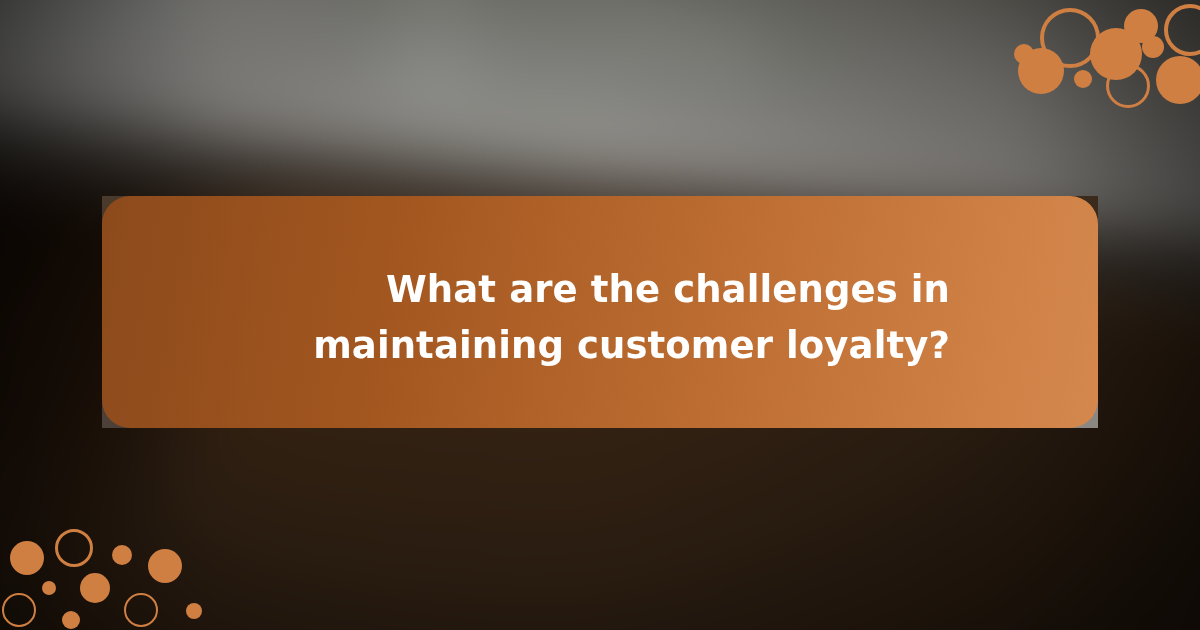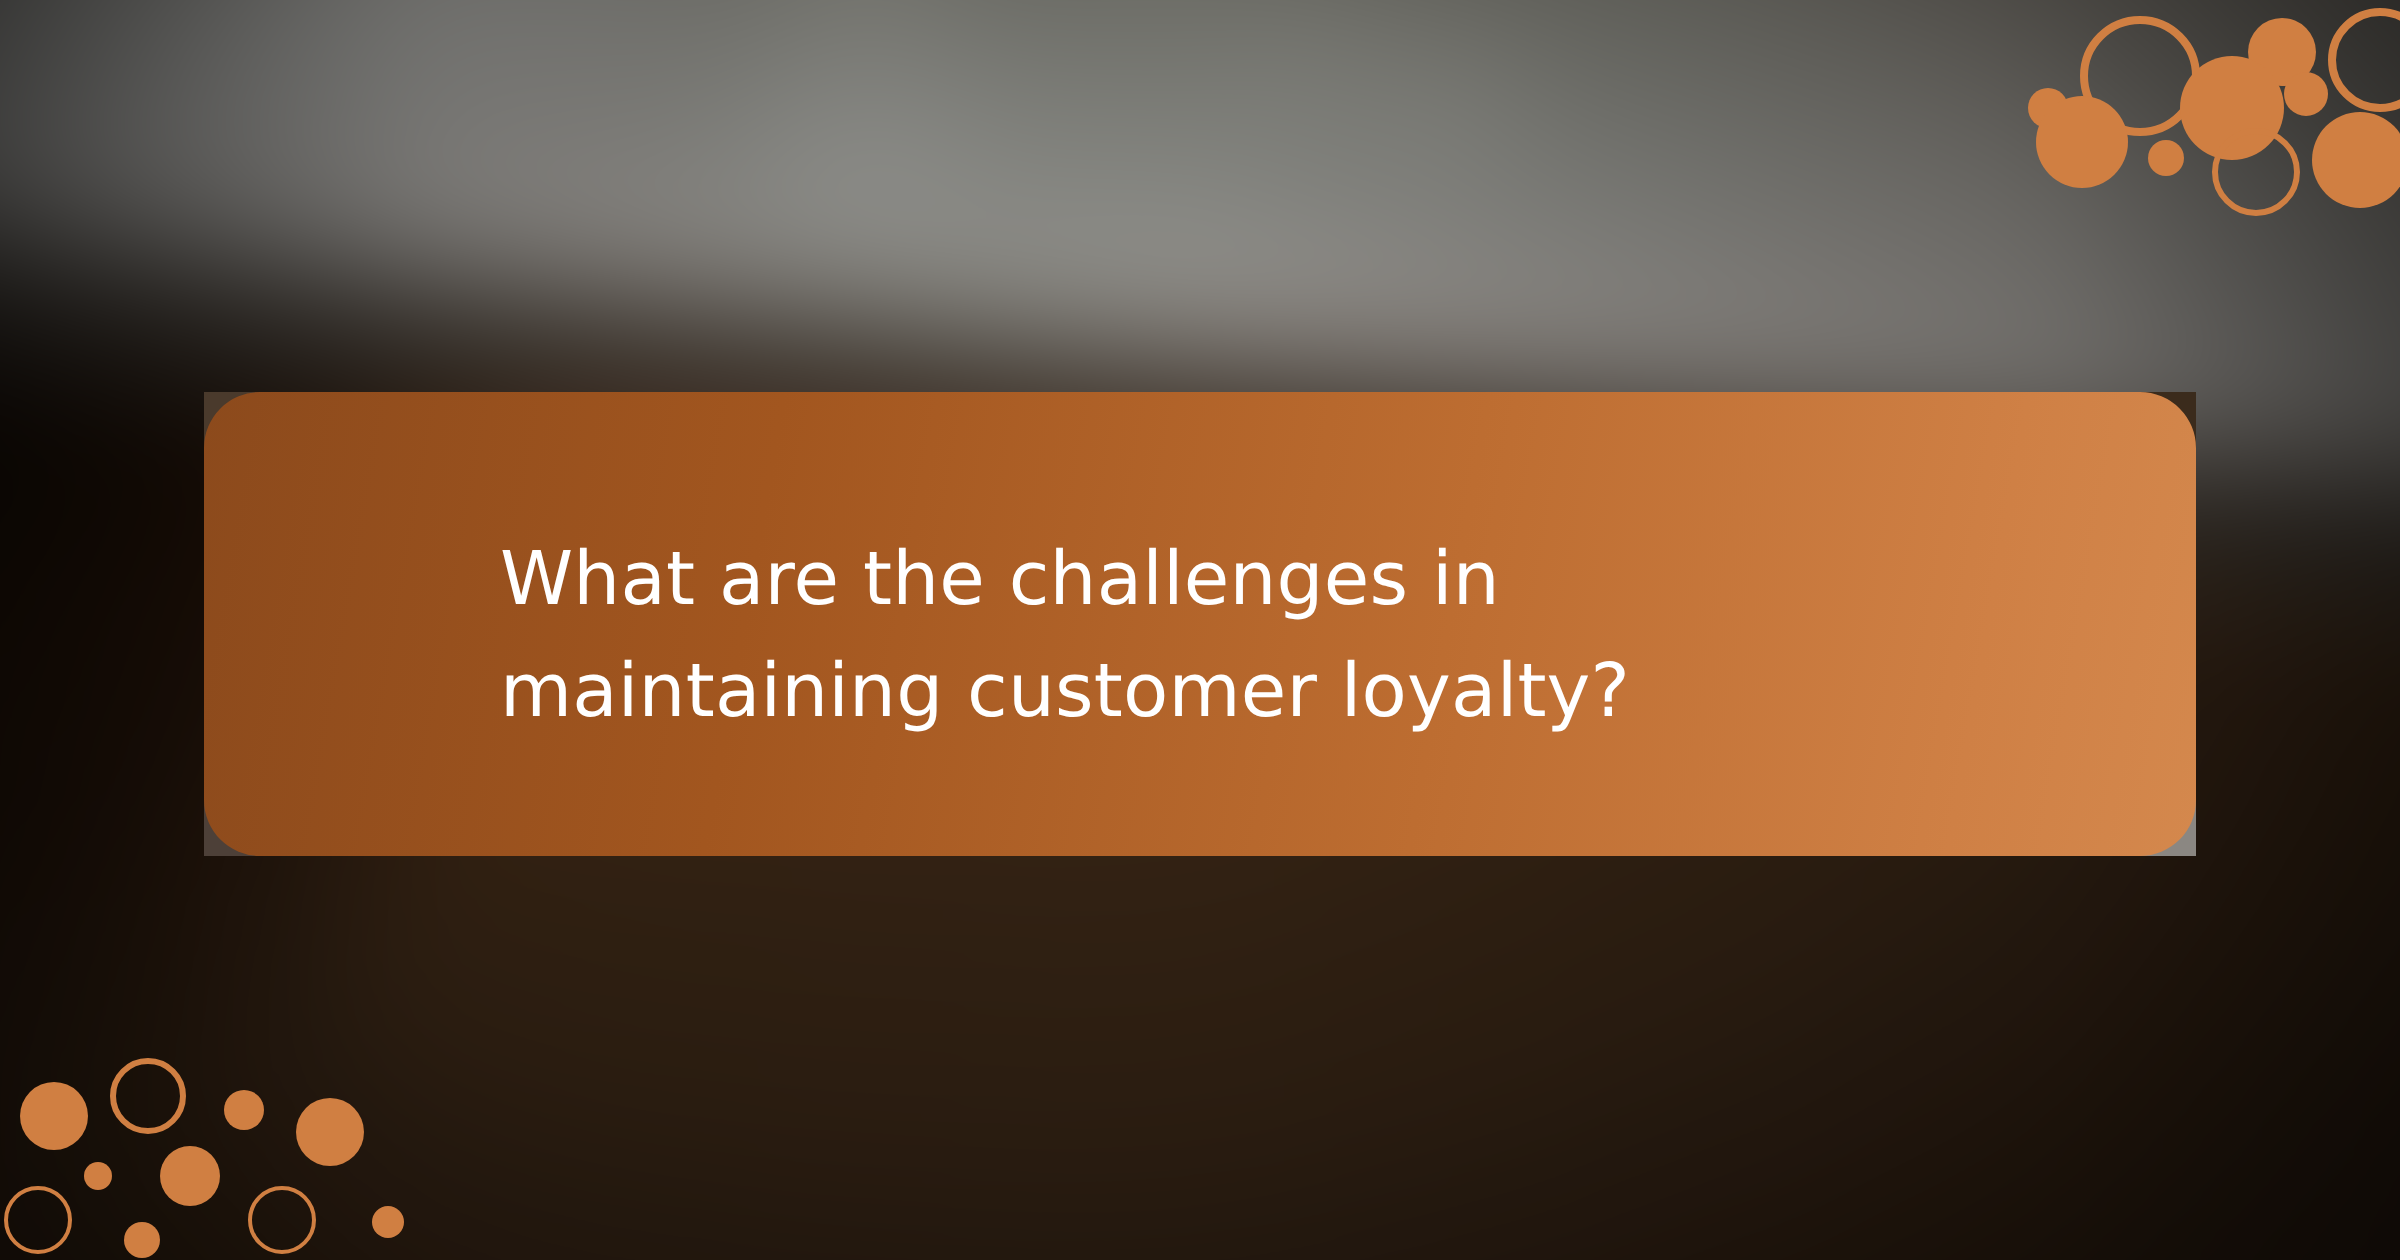--- a/index.html
+++ b/index.html
@@ -127,24 +127,24 @@
     pointer-events: none;
   }
   .notch-tl { left: 0;  top: 0;    border-top-left-radius: 0; }
   .notch-tr { right: 0; top: 0; }
   .notch-bl { left: 0;  bottom: 0; }
   .notch-br { right: 0; bottom: 0; }
 
   .quote-text {
     color: #ffffff;
     font-family: "DejaVu Sans", sans-serif;
-    font-weight: 400;
+    font-weight: 700;
     font-size: 37px;
     line-height: 1.52;
-    text-align: left;
+    text-align: right;
     letter-spacing: 0.1px;
     max-width: 700px;
     text-rendering: optimizeLegibility;
     margin-top: 12px;
   }
 </style>
 </head>
 <body>
 
 <div class="canvas">

